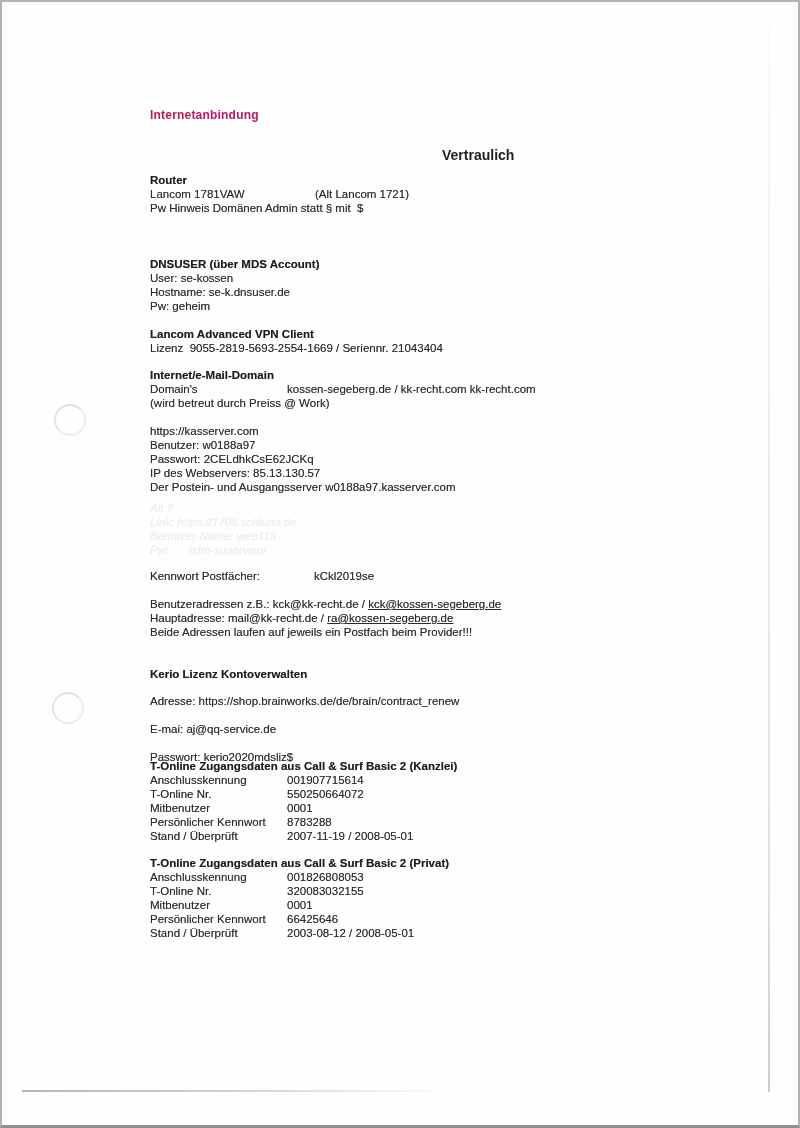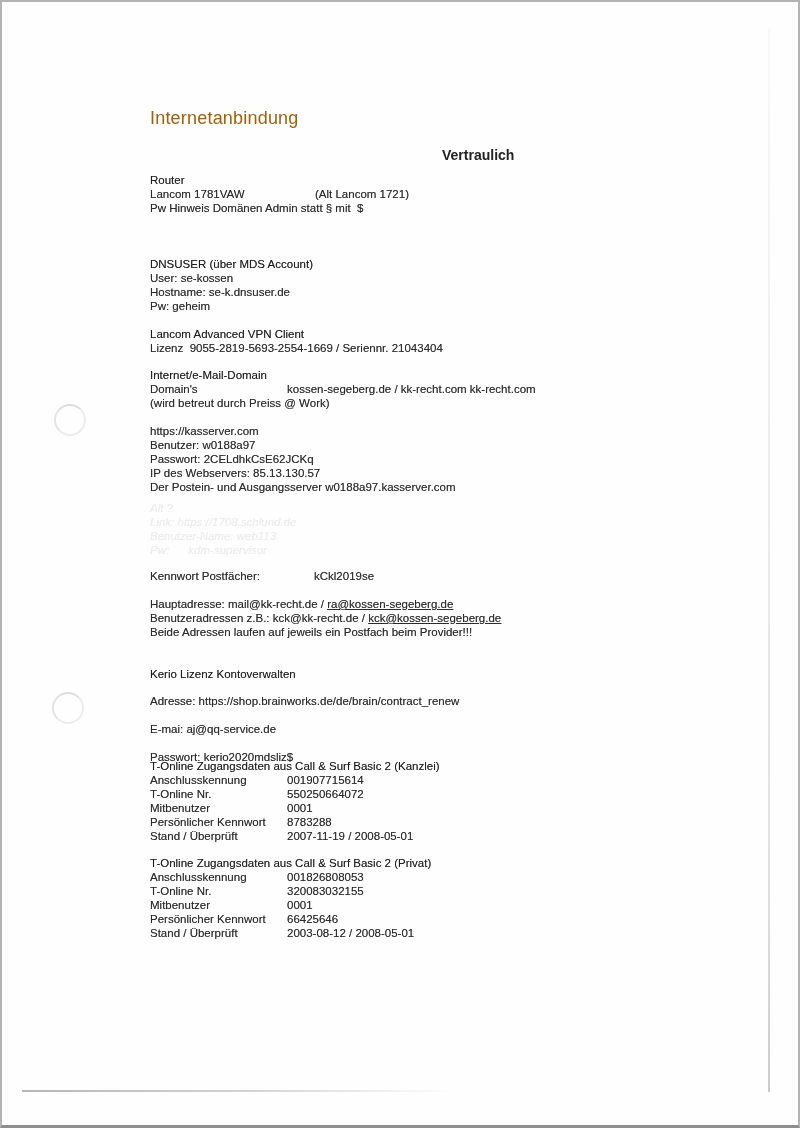--- a/index.html
+++ b/index.html
@@ -19,28 +19,28 @@
   }
   .content {
     position: absolute; left: 148px; top: 0; width: 560px;
     color: #2b2b2b; font-size: 11.5px; line-height: 14px;
     text-shadow: 0 0 0.5px rgba(40,40,40,0.55);
   }
   .line { white-space: pre-wrap; }
   .abs { position: absolute; }
   .doc-title {
     position: absolute; left: 148px; top: 106px;
-    font-size: 18px; font-weight: normal; color: #a16207;
+    font-size: 12px; font-weight: bold; color: #be185d;
     letter-spacing: 0.2px;
   }
   .confidential {
     position: absolute; left: 440px; top: 145px;
     font-size: 14px; font-weight: bold; color: #222;
   }
-  .head { font-weight: normal; color: #1d1d1d; }
+  .head { font-weight: bold; color: #1d1d1d; }
   .row { display: flex; }
   .lbl-165 { width: 165px; flex: 0 0 165px; }
   .lbl-137 { width: 137px; flex: 0 0 137px; }
   .lbl-164 { width: 164px; flex: 0 0 164px; }
   .link { text-decoration: underline; color: #2b2b2b; }
   .faded {
     color: #9a9a9a; opacity: 0.16;
     filter: blur(0.3px);
     font-style: italic;
   }
@@ -120,22 +120,22 @@
     <div class="line">Benutzer-Name: web113</div>
     <div class="line">Pw:      kdm-supervisor</div>
   </div>
 
   <div class="content abs" style="top:567px;">
     <div class="row">
       <span class="line lbl-164">Kennwort Postfächer:</span>
       <span class="line">kCkl2019se</span>
     </div>
     <div style="height:14px;"></div>
+    <div class="line"><span>Benutzeradressen z.B.: kck@kk-recht.de / </span><span class="link">kck@kossen-segeberg.de</span></div>
     <div class="line"><span>Hauptadresse: mail@kk-recht.de / </span><span class="link">ra@kossen-segeberg.de</span></div>
-    <div class="line"><span>Benutzeradressen z.B.: kck@kk-recht.de / </span><span class="link">kck@kossen-segeberg.de</span></div>
     <div class="line">Beide Adressen laufen auf jeweils ein Postfach beim Provider!!!</div>
   </div>
 
   <div class="content abs" style="top:665px;">
     <div class="line head">Kerio Lizenz Kontoverwalten</div>
     <div style="height:13px;"></div>
     <div class="line">Adresse: https://shop.brainworks.de/de/brain/contract_renew</div>
     <div style="height:14px;"></div>
     <div class="line">E-mai: aj@qq-service.de</div>
     <div style="height:14px;"></div>

